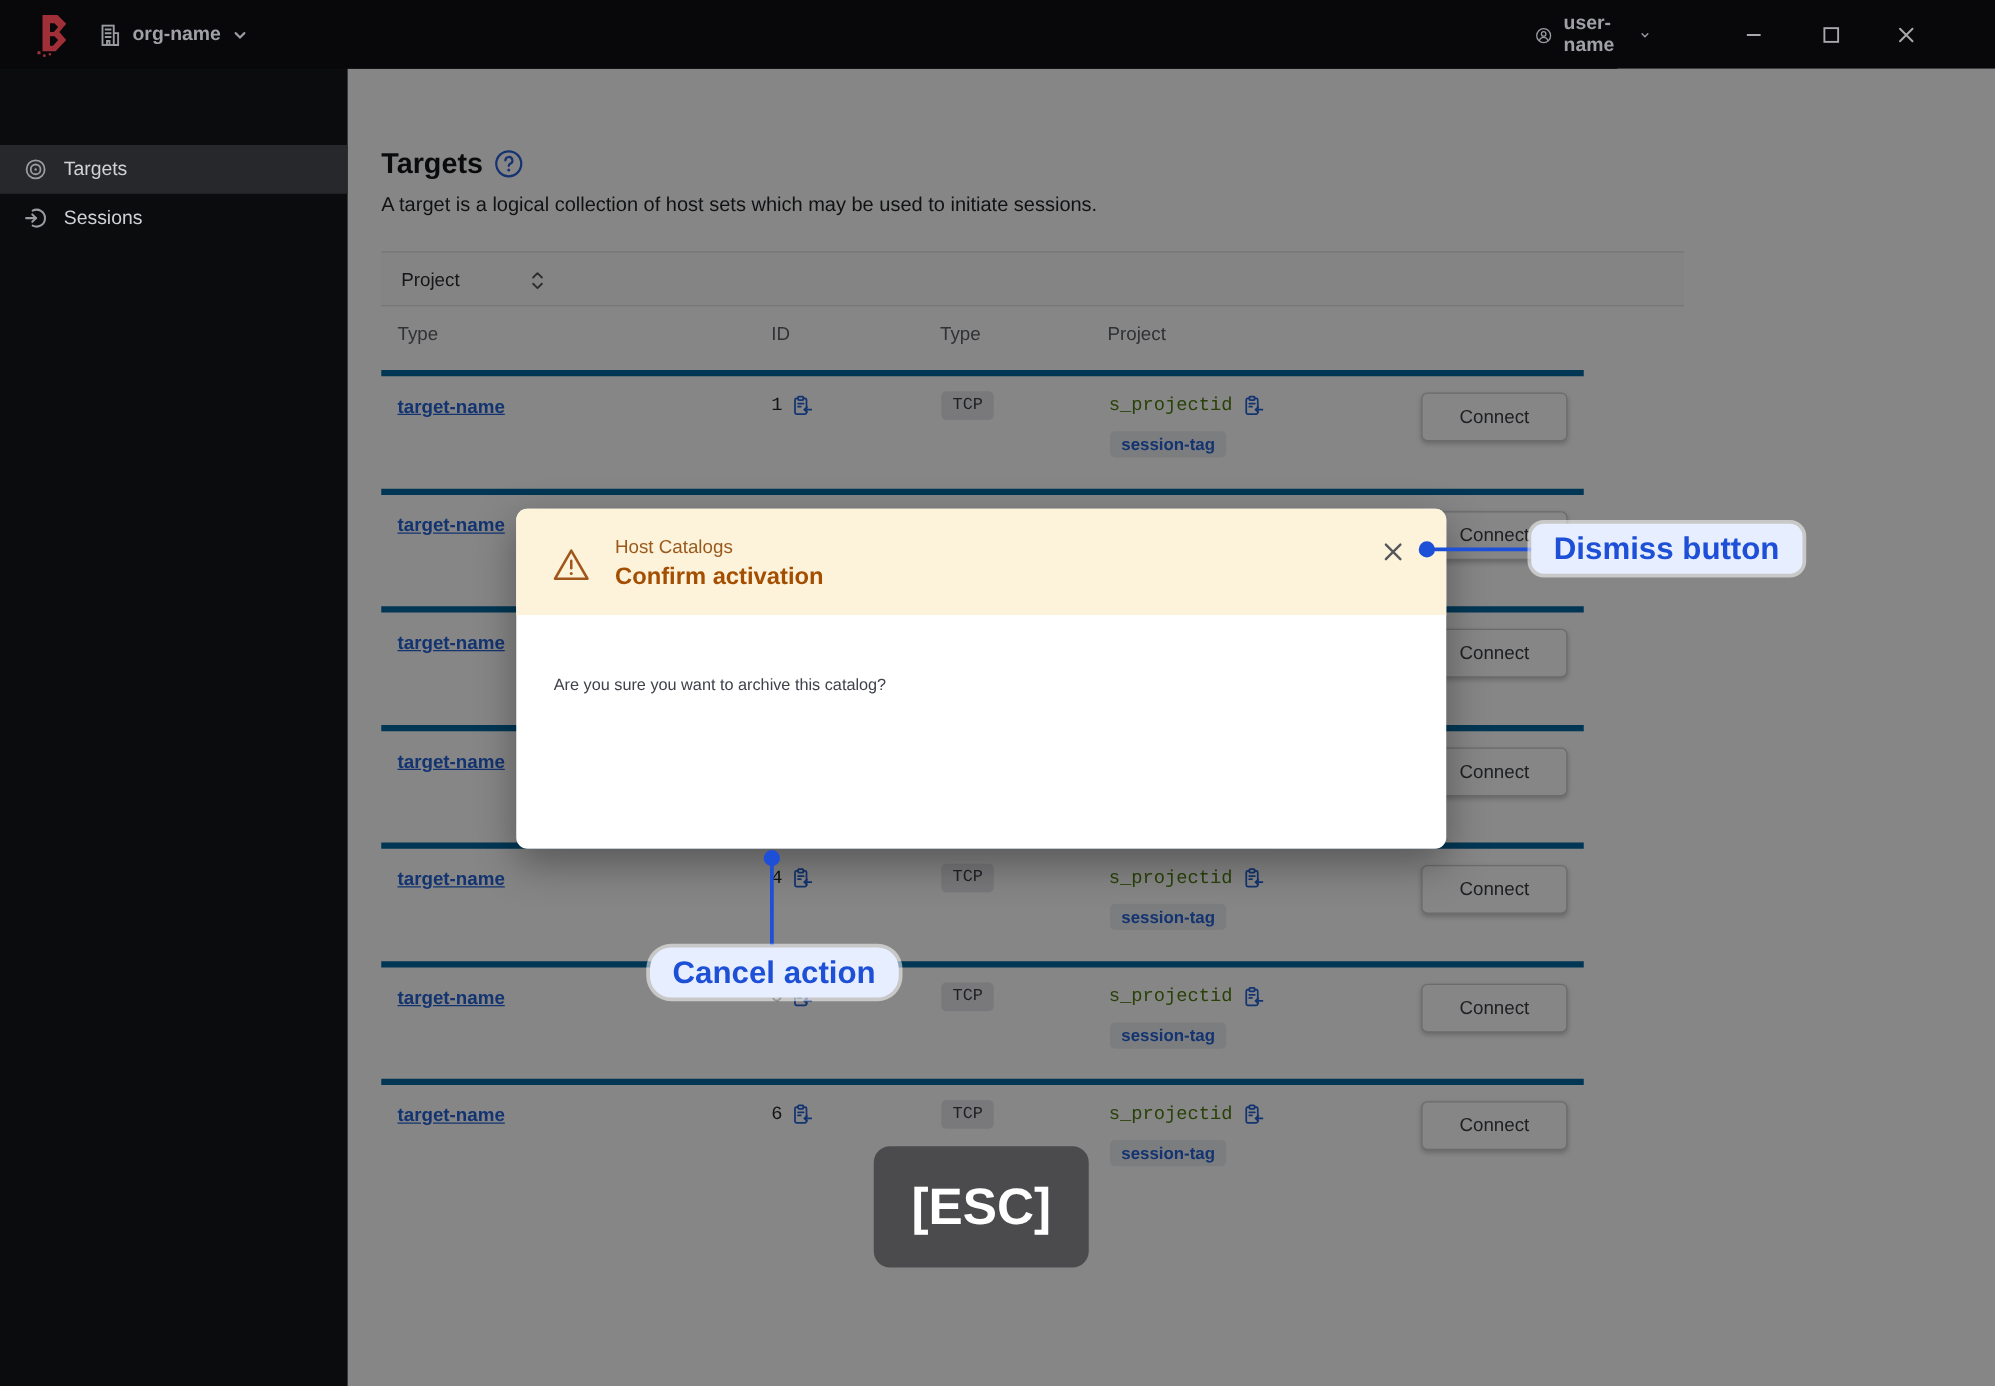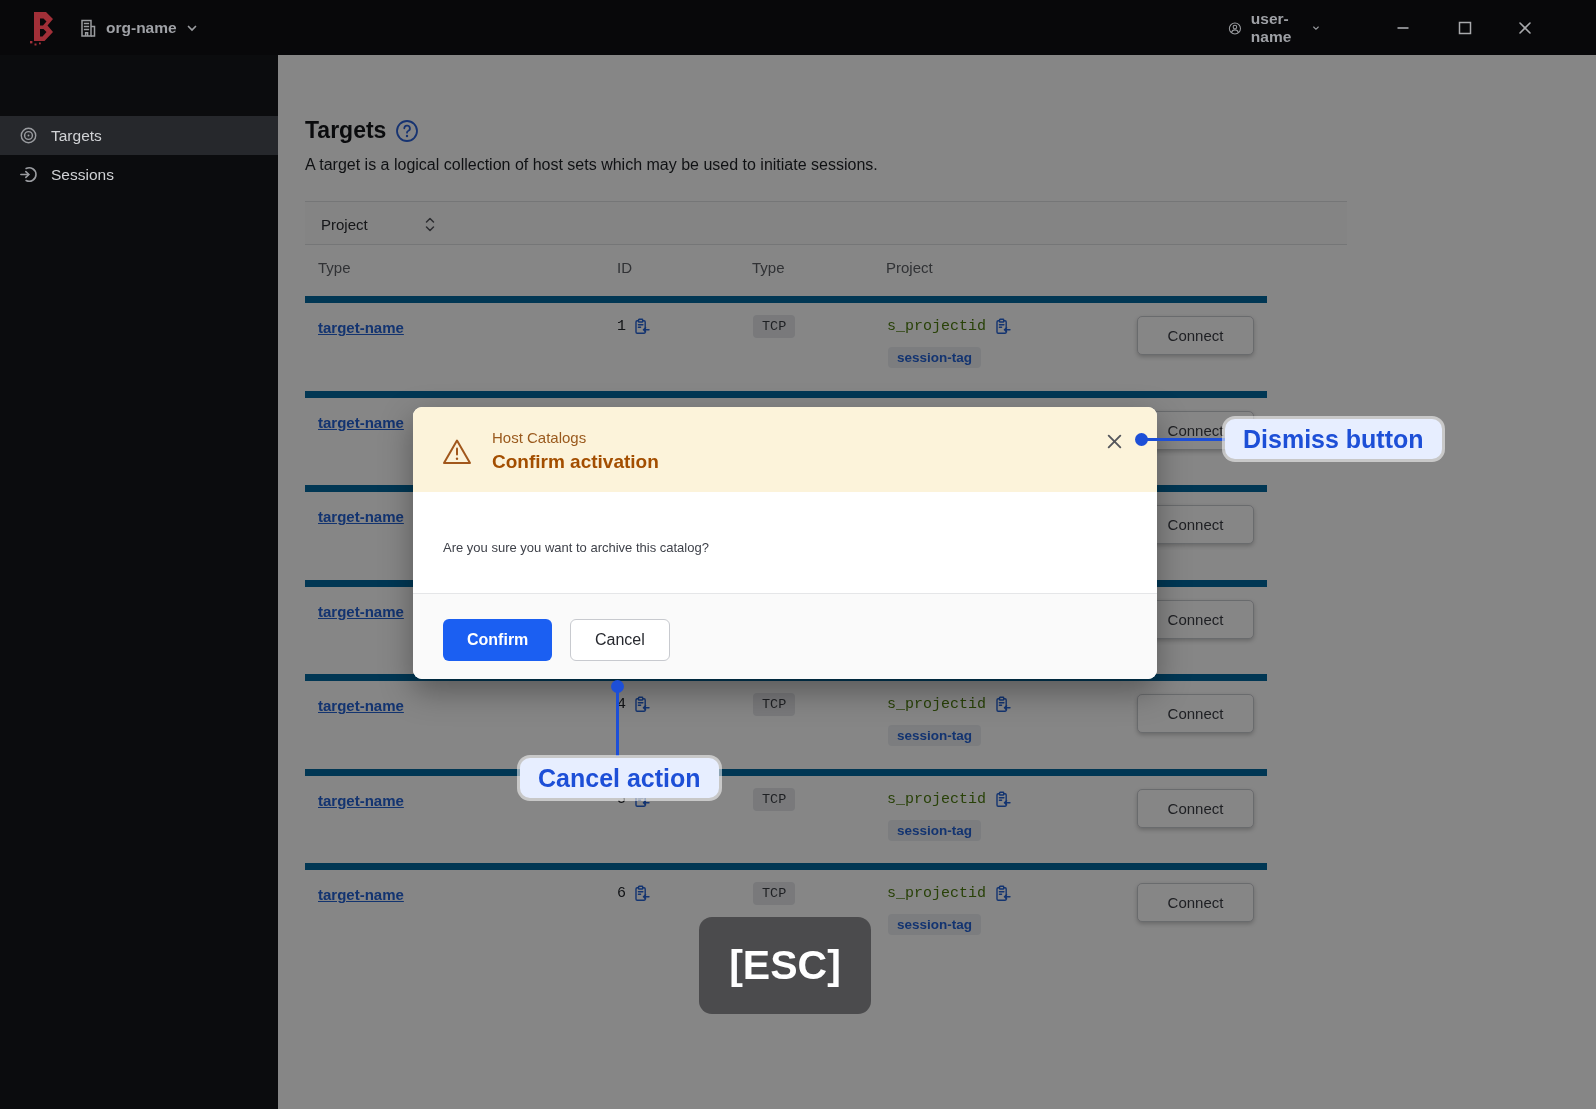--- a/index.html
+++ b/index.html
@@ -32,21 +32,21 @@
 
   .filterbar{position:absolute;left:27px;top:146px;width:1042px;height:44px;background:#fbfbfc;
     border-top:1px solid #dfe0e2;border-bottom:1px solid #dfe0e2;box-sizing:border-box;}
   .filter-btn{position:absolute;left:16px;top:7px;height:30px;display:flex;align-items:center;gap:56px;
     font-size:15px;color:#2a2c30;cursor:pointer;}
 
   .thead{position:absolute;top:204px;font-size:15px;color:#5d6066;}
   .th-name{left:40px;} .th-id{left:339px;text-align:right;} .th-type{left:474px;} .th-project{left:608px;}
 
   .table-body{position:absolute;left:0;top:0;width:100%;height:100%;}
-  .row{position:absolute;left:27px;width:962px;height:94px;border-top:7px solid #0369a1;}
+  .row{position:absolute;left:27px;width:962px;height:94px;border-top:5px solid #0369a1;}
   .cell-name{position:absolute;left:13px;top:16px;font-size:15px;font-weight:bold;
     color:#2563d6;text-decoration:underline;cursor:pointer;}
   .cell-id{position:absolute;left:312px;top:15px;display:flex;align-items:center;gap:7px;}
   .id-text{font-family:"Liberation Mono",monospace;font-size:15px;color:#23262b;}
   .badge-type{position:absolute;left:448px;top:12px;background:#e6e7ea;border-radius:4px;
     padding:4px 9px;font-family:"Liberation Mono",monospace;font-size:13.5px;color:#3a3d44;}
   .cell-project{position:absolute;left:582px;top:15px;display:flex;align-items:center;gap:8px;}
   .proj-text{font-family:"Liberation Mono",monospace;font-size:15px;color:#4d7c0f;}
   .badge-tag{position:absolute;left:583px;top:44px;background:#eceef2;border-radius:4px;
     padding:3px 9px;font-size:13.5px;font-weight:bold;color:#2563d6;cursor:pointer;}
@@ -80,21 +80,21 @@
   .anno-line-h{position:absolute;height:3px;background:#1d4fd7;}
   .anno-line-v{position:absolute;width:3px;background:#1d4fd7;}
   .anno-pill{position:absolute;height:40px;background:#e7eeff;border-radius:10px;display:flex;
     align-items:center;padding:0 18px;font-size:25px;font-weight:bold;color:#1d4fd7;
     box-shadow:0 0 0 3px rgba(255,255,255,0.55);}
   .dismiss-dot{left:857px;top:378px;}
   .dismiss-line{left:863px;top:383px;width:86px;}
   .dismiss-pill{left:947px;top:364px;}
   .cancel-dot{left:333px;top:625px;}
   .cancel-line{left:338px;top:637px;height:64px;}
-  .cancel-pill{left:242px;top:703px;}
+  .cancel-pill{left:242px;top:703px;border-radius:17px;}
   .esc-badge{position:absolute;left:421px;top:862px;width:172px;height:97px;background:#4b4b4d;
     border-radius:13px;display:flex;align-items:center;justify-content:center;z-index:200;
     color:#ffffff;font-size:41px;font-weight:bold;}
 </style>
 </head>
 <body>
 
 <div class="topbar">
   <svg class="logo" viewBox="0 0 34 36">
     <path fill="#a12f38" d="M7 2 L19 2 L26 9 L20.5 15.5 L26 22 L17.5 31 L7 31 Z"></path>
@@ -372,24 +372,20 @@
       </svg>
       <div class="modal-eyebrow">Host Catalogs</div>
       <div class="modal-title">Confirm activation</div>
       <button class="modal-close">
         <svg width="19" height="19" viewBox="0 0 18 18" stroke="#54565c" stroke-width="1.8" stroke-linecap="round">
             <path d="M3.5 3.5 L14.5 14.5 M14.5 3.5 L3.5 14.5"></path>
           </svg>
       </button>
     </div>
     <div class="modal-body">Are you sure you want to archive this catalog?</div>
-    <div class="modal-footer">
-      <button class="btn-confirm">Confirm</button>
-      <button class="btn-cancel">Cancel</button>
-    </div>
   </div>
 
   <div class="anno anno-dot dismiss-dot"></div>
   <div class="anno anno-line-h dismiss-line"></div>
   <div class="anno anno-pill dismiss-pill">Dismiss button</div>
 
   <div class="anno anno-dot cancel-dot"></div>
   <div class="anno anno-line-v cancel-line"></div>
   <div class="anno anno-pill cancel-pill">Cancel action</div>
 

